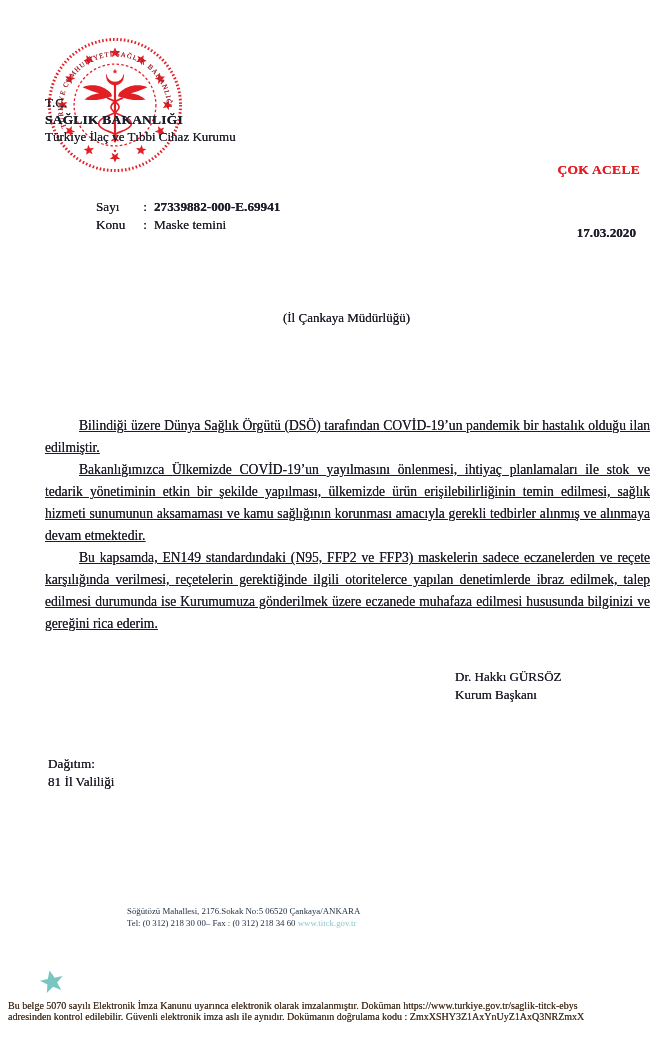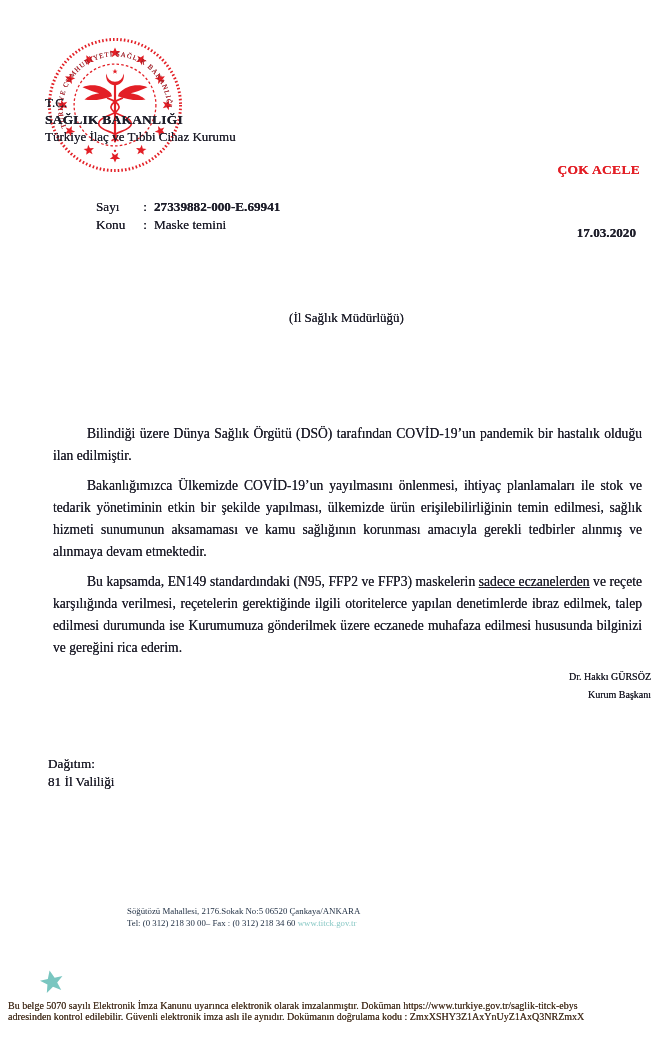--- a/index.html
+++ b/index.html
@@ -34,24 +34,24 @@
   
   .recipient{position:absolute;left:45px;right:22px;top:309px;text-align:center;line-height:17.5px;}
   .recipient .line1{font-size:13.5px;}
   .recipient .line1 .title{font-weight:bold;letter-spacing:.2px;}
   .recipient .line2{font-size:13px;}
   
   .body-text{
     position:absolute;left:45px;top:415px;width:605px;
     font-size:13.6px;line-height:22px;text-align:justify;
   }
-  .body-text p{margin:8px;text-indent:34px;}
+  .body-text p{margin:0;text-indent:34px;text-decoration:underline;}
   .u{text-decoration:underline;}
   
-  .signature{position:absolute;left:455px;width:196px;top:668px;text-align:right;font-size:10px;line-height:17.5px;}
+  .signature{position:absolute;left:455px;width:196px;top:668px;text-align:left;font-size:13px;line-height:17.5px;}
   
   .distribution{position:absolute;left:48px;top:755px;font-size:13.2px;line-height:17.5px;}
   
   .footer-star{position:absolute;left:39px;top:969px;width:26px;height:26px;}
   .footer-address{
     position:absolute;left:127px;top:905px;
     font-family:"Liberation Serif","DejaVu Serif",serif;
     font-size:8.8px;line-height:12px;color:#233246;
     text-shadow:none;
   }
@@ -125,21 +125,21 @@
     <div class="row">
       <span class="lbl">Konu</span>
       <span class="colon">:</span>
       <span>Maske temini</span>
     </div>
   </div>
 
   <div class="date">17.03.2020</div>
 
   <div class="recipient">
-    <div class="line2">(İl Sağlık Müdürlüğü)</div>
+    <div class="line2">(İl Çankaya Müdürlüğü)</div>
   </div>
 
   <div class="body-text">
     <p>Bilindiği üzere Dünya Sağlık Örgütü (DSÖ) tarafından COVİD-19’un pandemik bir hastalık olduğu ilan edilmiştir.</p>
     <p>Bakanlığımızca Ülkemizde COVİD-19’un yayılmasını önlenmesi, ihtiyaç planlamaları ile stok ve tedarik yönetiminin etkin bir şekilde yapılması, ülkemizde ürün erişilebilirliğinin temin edilmesi, sağlık hizmeti sunumunun aksamaması ve kamu sağlığının korunması amacıyla gerekli tedbirler alınmış ve alınmaya devam etmektedir.</p>
     <p><span>Bu kapsamda, EN149 standardındaki (N95, FFP2 ve FFP3) maskelerin </span><span class="u">sadece eczanelerden</span><span> ve reçete karşılığında verilmesi, reçetelerin gerektiğinde ilgili otoritelerce yapılan denetimlerde ibraz edilmek, talep edilmesi durumunda ise Kurumumuza gönderilmek üzere eczanede muhafaza edilmesi hususunda bilginizi ve gereğini rica ederim.</span></p>
   </div>
 
   <div class="signature">
     <div>Dr. Hakkı GÜRSÖZ</div>

